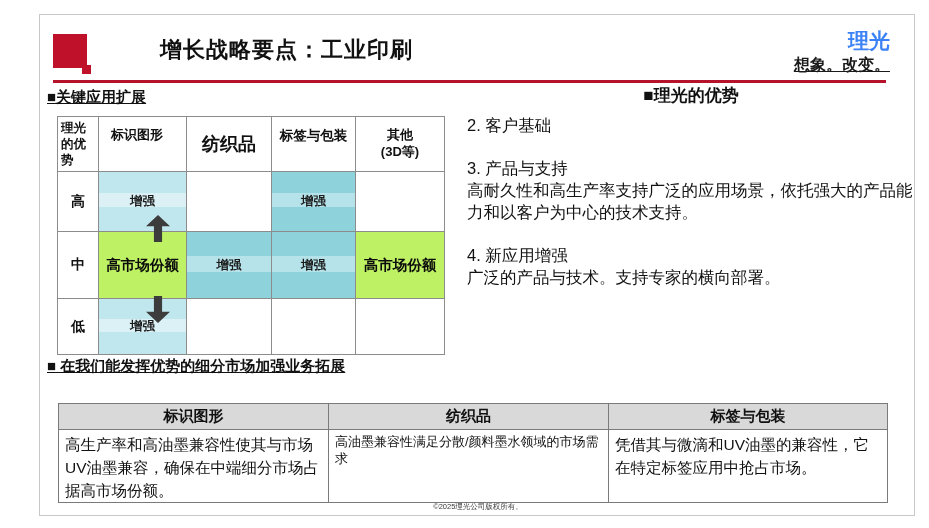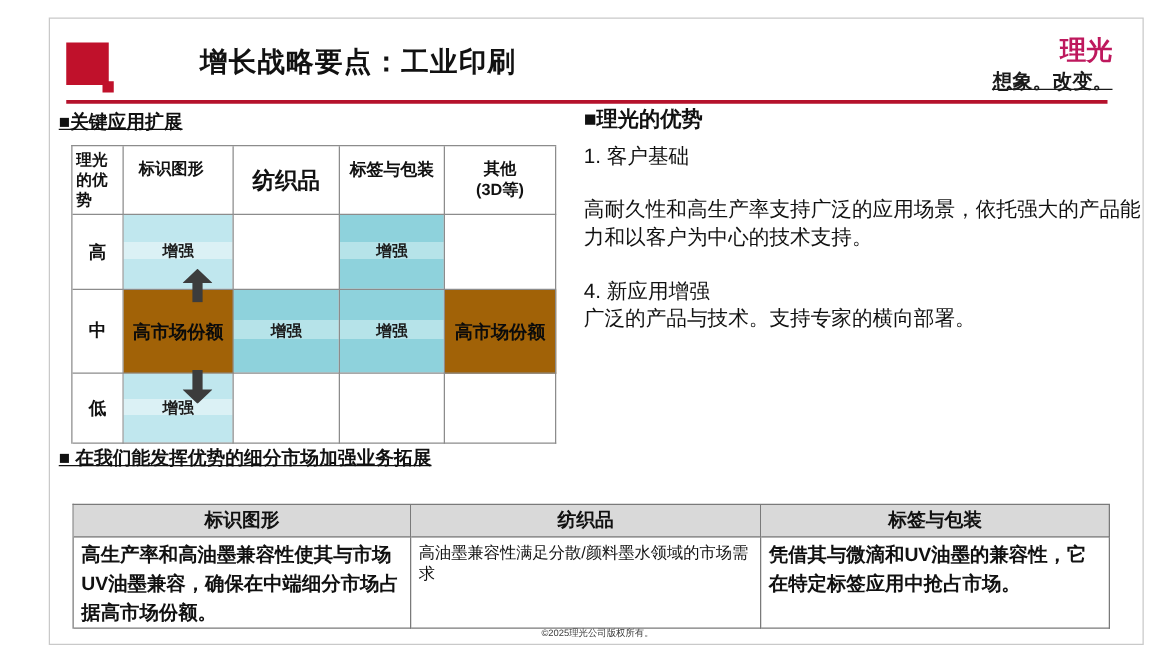--- a/index.html
+++ b/index.html
@@ -7,21 +7,21 @@
        font-family:"Liberation Sans","DejaVu Sans",sans-serif;color:#111;}
   .slide{position:absolute;left:39px;top:14px;width:876px;height:502px;
          border:1px solid #c9c9c9;background:#fff;box-sizing:border-box;}
 
   
   .logo-main{position:absolute;left:13px;top:19px;width:34px;height:34px;background:#c0112b;}
   .logo-small{position:absolute;left:42px;top:50px;width:9px;height:9px;background:#c0112b;}
   .page-title{position:absolute;left:76px;top:20px;font-size:22px;font-weight:700;
               letter-spacing:1px;white-space:nowrap;margin-left:44px;}
   .brand-block{position:absolute;right:24px;top:14px;text-align:right;}
-  .brand-name{font-size:21px;font-weight:700;color:#be185d;line-height:24px;}
+  .brand-name{font-size:21px;font-weight:700;color:#3b82f6;line-height:24px;}
   .brand-tagline{font-size:16px;font-weight:700;color:#1a1a1a;margin-top:2px;text-decoration:underline;}
   .red-rule{position:absolute;left:13px;top:65px;width:833px;height:3px;background:#b5122c;}
 
   
   .section-title{position:absolute;font-size:15px;font-weight:700;white-space:nowrap;text-decoration:underline;}
   .st-apps{left:7px;top:73px;}
   .st-footnote{left:7px;top:342px;}
 
   .matrix{position:absolute;left:17px;top:101px;width:387px;height:238px;
           display:grid;grid-template-columns:41px 88px 85px 84px 89px;
@@ -35,43 +35,43 @@
   .mh{font-size:13px;font-weight:600;}
   .mh-biaoshi{align-items:flex-start;justify-content:flex-start;padding:9px 0 0 12px;}
   .mh-fangzhi{font-size:18px;}
   .mh-biaoqian{align-items:flex-start;padding-top:10px;font-size:13.5px;}
   .mh-qita{align-items:flex-start;padding-top:9px;white-space:pre-line;line-height:17px;}
   .m-rowlabel{font-size:14px;font-weight:700;}
   .m-enh{font-size:12.5px;font-weight:700;color:#1c1c1c;text-align:right;}
   .m-share{font-size:14.5px;font-weight:700;color:#0b0b0b;}
   .tone-light{background:linear-gradient(180deg,#c0e7ee 0 36%,#dbf1f5 36% 60%,#c0e7ee 60% 100%);}
   .tone-med{background:linear-gradient(180deg,#8ed2dc 0 36%,#b6e3e9 36% 60%,#8ed2dc 60% 100%);}
-  .tone-dark{background:#a16207;}
+  .tone-dark{background:#bef264;}
 
   .block-arrow{position:absolute;width:24px;height:27px;background:#3c3c3c;}
   .arrow-up{left:89px;top:99px;clip-path:polygon(50% 0,100% 42%,67% 42%,67% 100%,33% 100%,33% 42%,0 42%);}
   .arrow-down{left:89px;top:180px;clip-path:polygon(50% 100%,100% 58%,67% 58%,67% 0,33% 0,33% 58%,0 58%);}
 
   
   .advantages{position:absolute;left:427px;top:69px;width:448px;}
-  .adv-heading{font-size:17px;font-weight:700;margin-bottom:7px;}
+  .adv-heading{font-size:17px;font-weight:700;margin-bottom:7px;text-align:center;}
   .adv-item{margin-bottom:21px;}
   .adv-title{font-size:16.5px;font-weight:500;line-height:22px;}
   .adv-body{font-size:16.5px;font-weight:500;line-height:22px;}
 
   
   .bottom-table{position:absolute;left:18px;top:388px;width:829px;
                 display:grid;grid-template-columns:270px 280px 279px;grid-template-rows:26px 73px;
                 grid-auto-flow:column;
                 border-top:1px solid #7a7a7a;border-left:1px solid #7a7a7a;box-sizing:content-box;}
   .bt-cell{border-right:1px solid #7a7a7a;border-bottom:1px solid #7a7a7a;box-sizing:border-box;overflow:hidden;}
   .bt-head{background:#d9d9d9;display:flex;align-items:center;justify-content:center;
            font-size:15px;font-weight:600;}
   .bt-body{padding:3px 6px;}
-  .bt-body-large{font-size:15.5px;font-weight:700;line-height:23px;}
+  .bt-body-large{font-size:15.5px;font-weight:400;line-height:23px;}
   .bt-body-small{font-size:13px;font-weight:400;line-height:17px;}
 
   .copyright{position:absolute;left:0;top:487px;width:876px;text-align:center;
              font-size:7.5px;color:#3a3a3a;}
 </style>
 </head>
 <body>
 
 <div class="slide">
 
@@ -115,23 +115,24 @@
   </div>
 
   <div class="block-arrow arrow-up" style="position:absolute;left:106px;top:200px;"></div>
   <div class="block-arrow arrow-down" style="position:absolute;left:106px;top:281px;"></div>
 
   <div class="section-title st-footnote">■ 在我们能发挥优势的细分市场加强业务拓展</div>
 
   <div class="advantages">
     <div class="adv-heading">■理光的优势</div>
     <div class="adv-item">
-      <div class="adv-title">1. 客户基础</div>
+      <div class="adv-title">2. 客户基础</div>
     </div>
     <div class="adv-item">
+      <div class="adv-title">3. 产品与支持</div>
       <div class="adv-body">高耐久性和高生产率支持广泛的应用场景，依托强大的产品能力和以客户为中心的技术支持。</div>
     </div>
     <div class="adv-item">
       <div class="adv-title">4. 新应用增强</div>
       <div class="adv-body">广泛的产品与技术。支持专家的横向部署。</div>
     </div>
   </div>
 
   <div class="bottom-table">
     <div class="bt-cell bt-head">标识图形</div>

